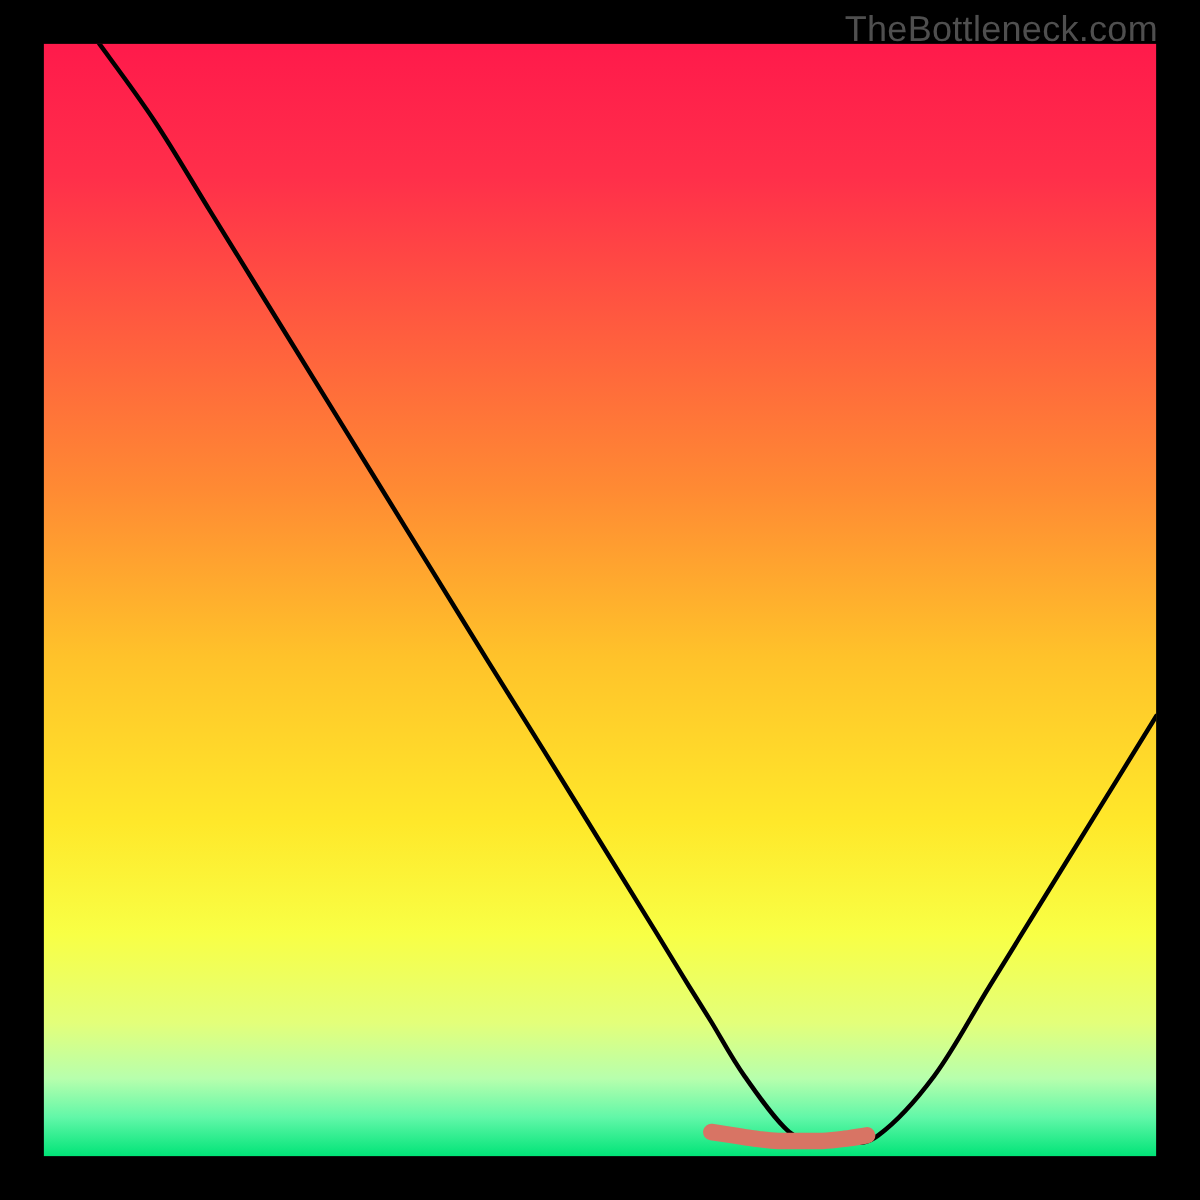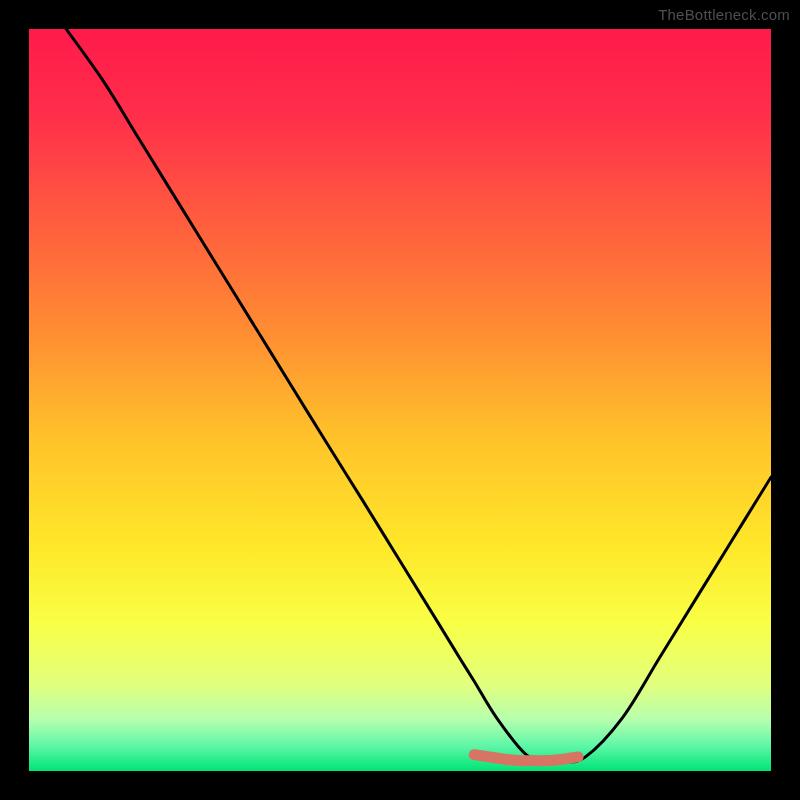--- a/index.html
+++ b/index.html
@@ -24,23 +24,23 @@
     width: 742px;
     height: 742px;
     overflow: hidden;
   }
   .plot-area svg {
     display: block;
   }
   .watermark {
     position: absolute;
     top: 6px;
-    right: 10px;
+    right: 28px;
     color: #4f4f4f;
-    font-size: 15px;
+    font-size: 24px;
     font-weight: 500;
     letter-spacing: 0.2px;
     user-select: none;
   }
 </style>
 </head>
 <body>
 
 <div class="stage">
 

